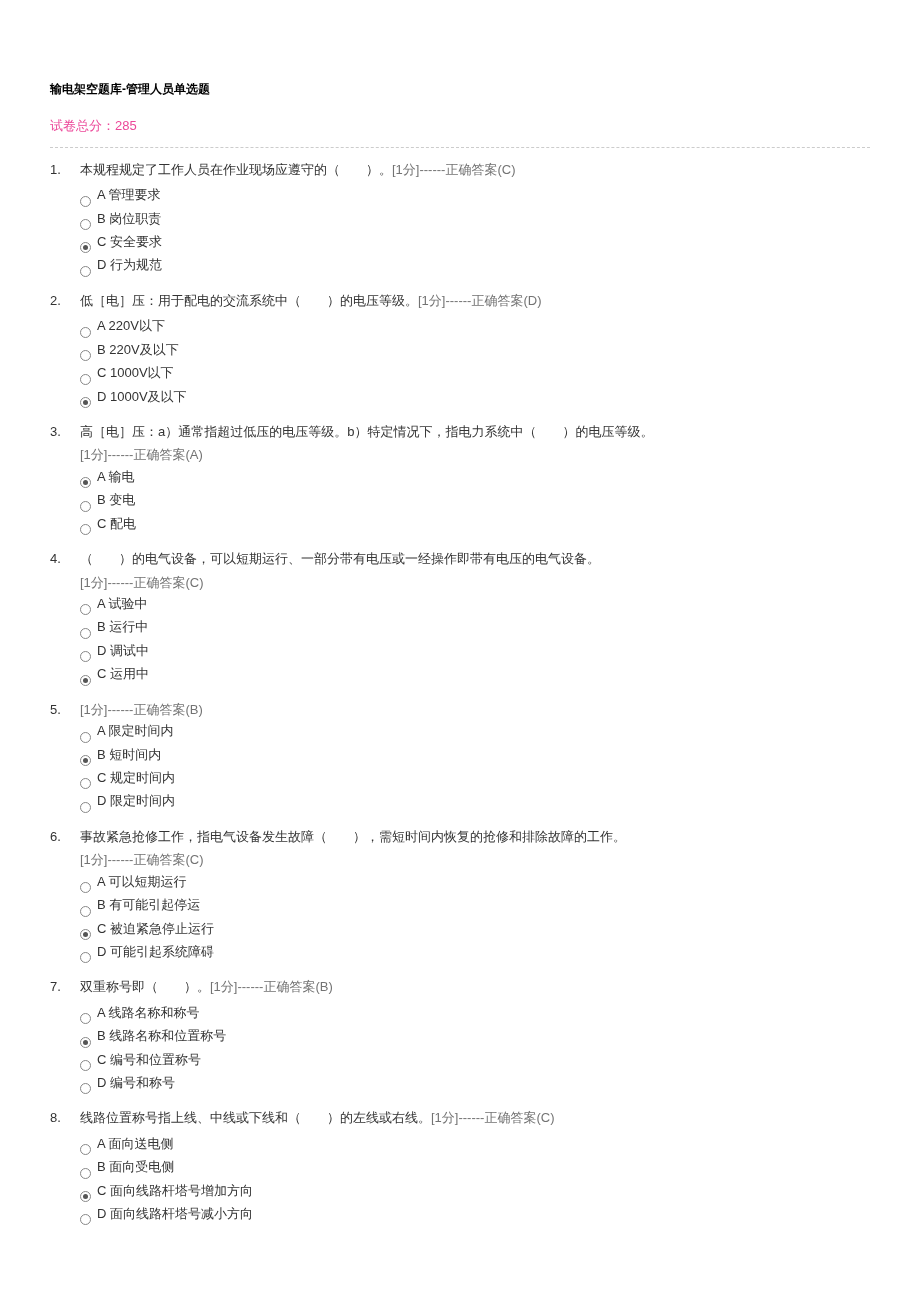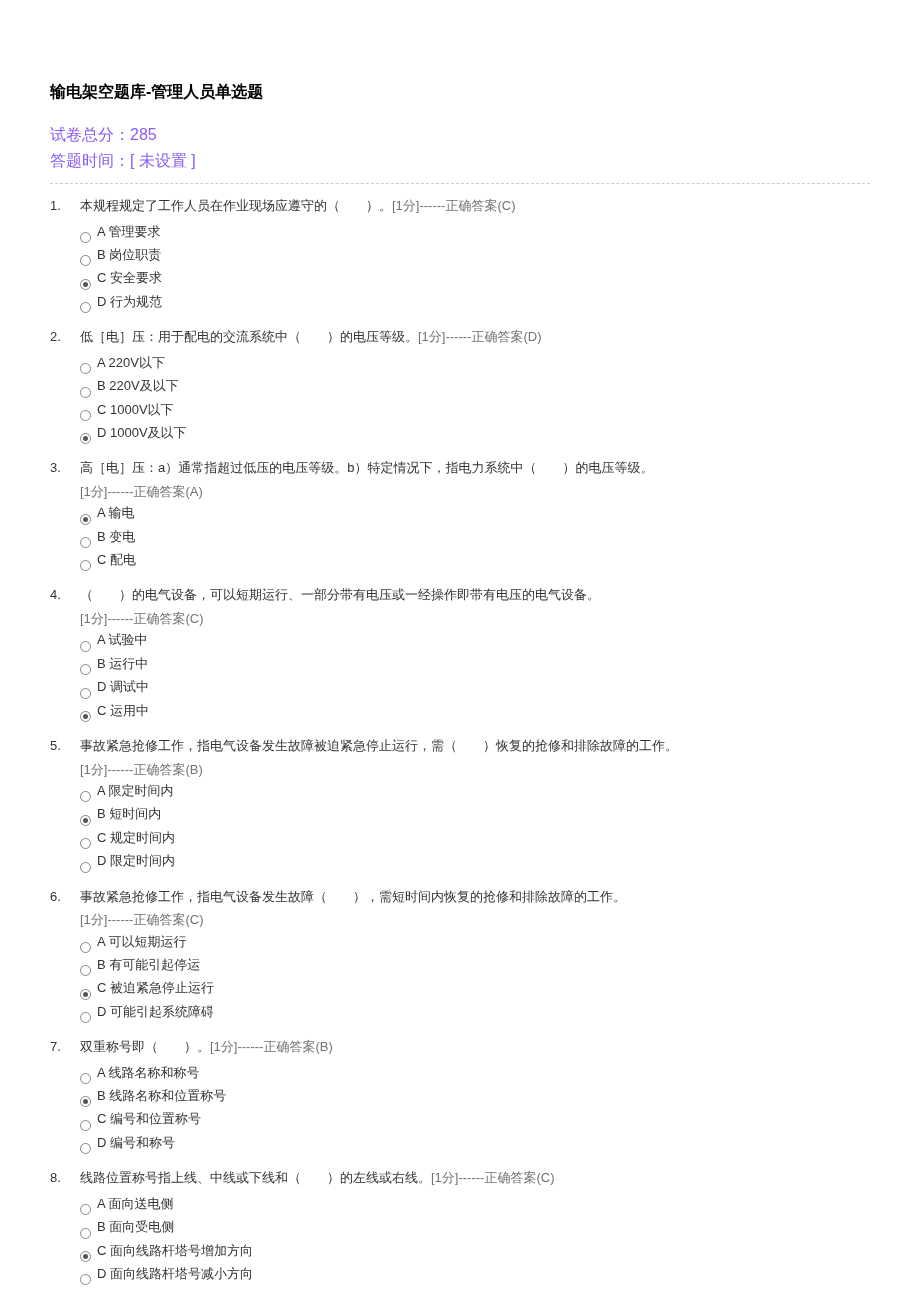--- a/index.html
+++ b/index.html
@@ -6,28 +6,28 @@
     body {
       font-family: "Microsoft YaHei", "SimSun", Arial, sans-serif;
       font-size: 13px;
       color: #333;
       background: #fff;
       padding: 80px 50px 30px 50px;
       width: 920px;
       line-height: 1.5;
     }
     .title {
-      font-size: 16px;
+      font-size: 12px;
       font-weight: bold;
       margin-bottom: 18px;
       color: #000;
     }
     .meta-block {
-      font-size: 16px;
-      color: #8b5cf6;
+      font-size: 13px;
+      color: #ec4899;
       border-bottom: 1px dashed #ccc;
       padding-bottom: 10px;
       margin-bottom: 12px;
     }
     .meta-line { line-height: 1.6; }
     .questions { }
     .question {
       display: flex;
       align-items: flex-start;
       margin-bottom: 14px;
@@ -70,23 +70,20 @@
   </style>
 </head>
 <body>
 
 <div class="title">输电架空题库-管理人员单选题</div>
 
 <div class="meta-block">
   <div class="meta-line">
     <span>试卷总分：</span><span>285</span>
   </div>
-  <div class="meta-line">
-    <span>答题时间：</span><span>[ 未设置 ]</span>
-  </div>
 </div>
 
 <div class="questions" id="questions">
     <div class="question">
       <div class="qnum">1.</div>
       <div class="qbody">
         <div class="stem"><span>本规程规定了工作人员在作业现场应遵守的（　　）。</span><span class="pts-ans">[1分]------正确答案(C)</span></div>
         <div class="options">
           <div class="option">
             <span class="radio"></span>
@@ -173,21 +170,20 @@
           <div class="option">
             <span class="radio sel"></span>
             <span class="opt-text">C 运用中</span>
           </div>
         </div>
       </div>
     </div>
     <div class="question">
       <div class="qnum">5.</div>
       <div class="qbody">
-        <div class="stem">事故紧急抢修工作，指电气设备发生故障被迫紧急停止运行，需（　　）恢复的抢修和排除故障的工作。</div>
         <div class="pts-ans">[1分]------正确答案(B)</div>
         <div class="options">
           <div class="option">
             <span class="radio"></span>
             <span class="opt-text">A 限定时间内</span>
           </div>
           <div class="option">
             <span class="radio sel"></span>
             <span class="opt-text">B 短时间内</span>
           </div>

